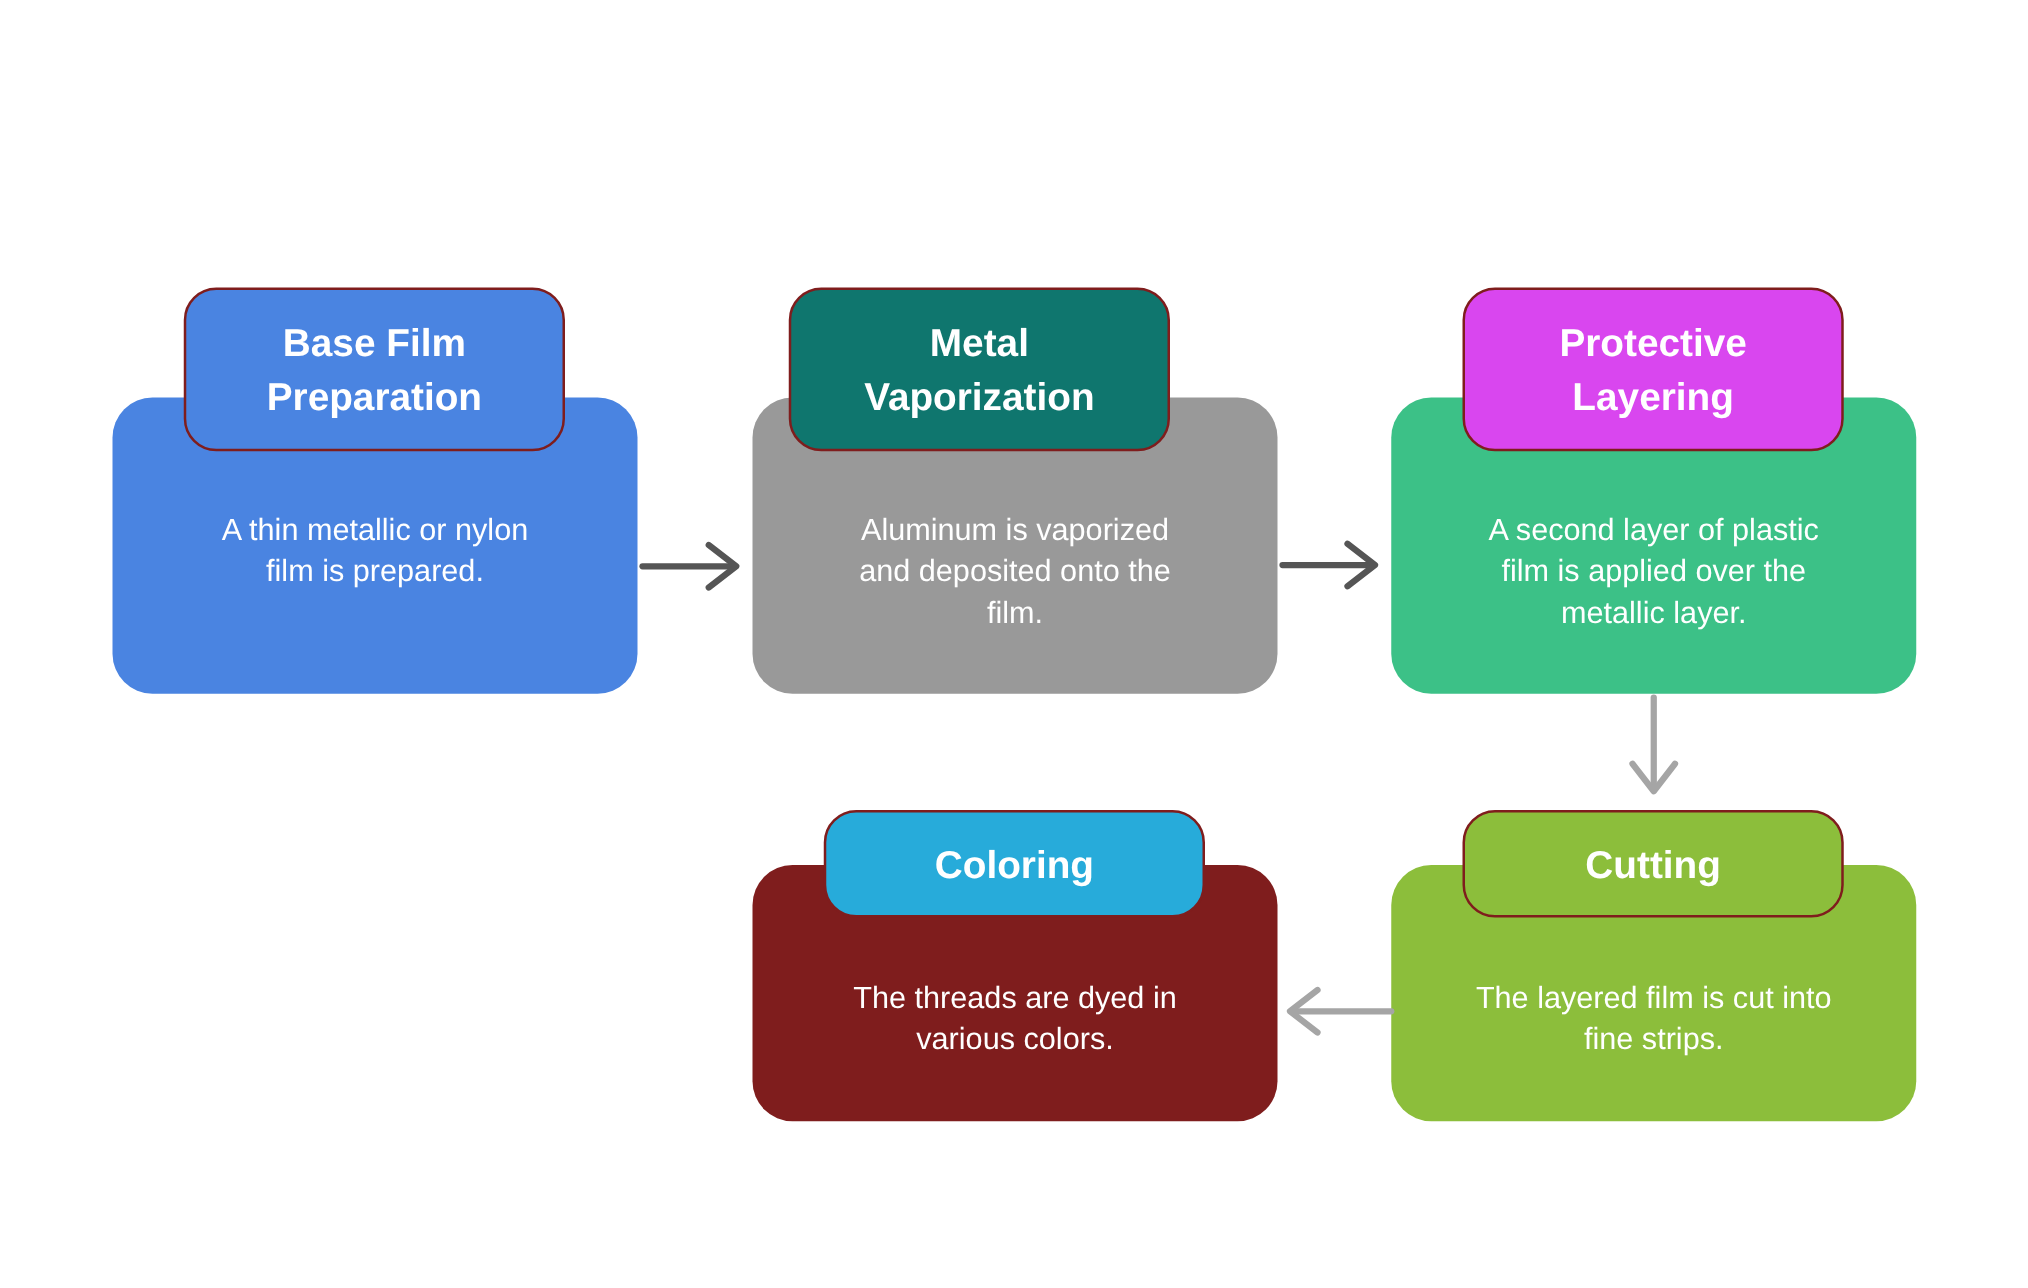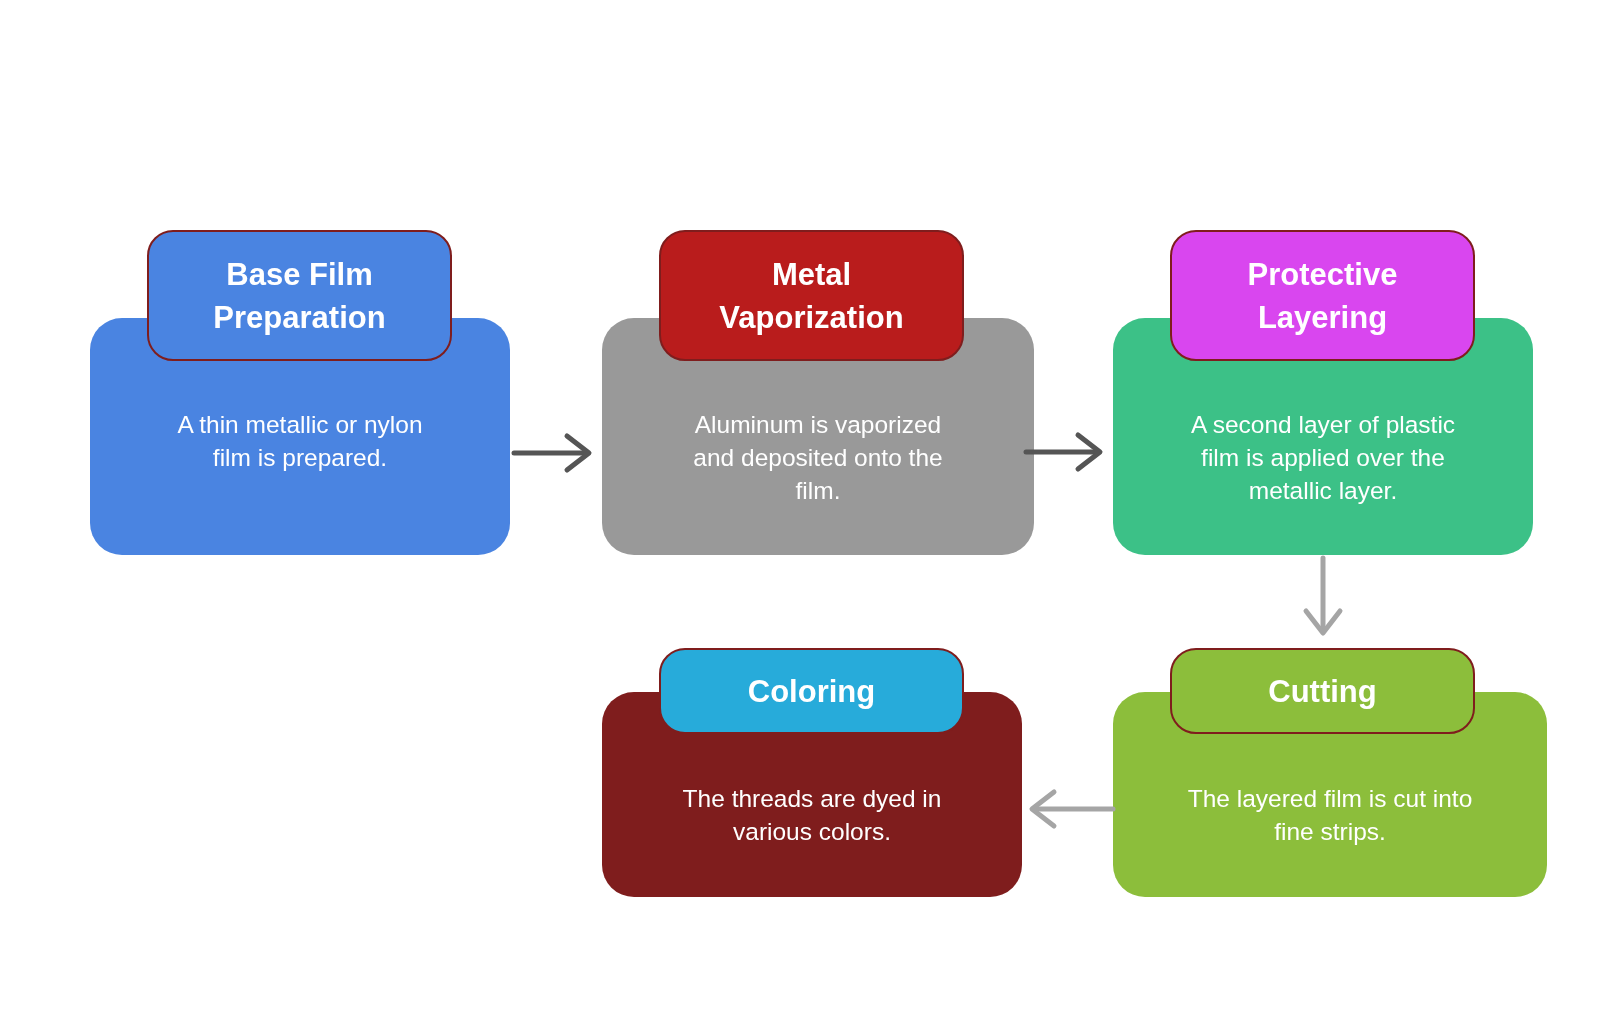--- a/index.html
+++ b/index.html
@@ -85,45 +85,45 @@
       <div class="node-desc">A thin metallic or nylon
 film is prepared.</div>
     </div>
     <div class="node-header h-two" style="left: 147px; top: 230px; background-color: rgb(74, 132, 225);">
       <span>Base Film
 Preparation</span>
     </div>
   </div>
 
   <div>
-    <div class="node-body h-top" style="left: 602px; top: 318px; background-color: rgb(153, 153, 153); padding-left: 12px;">
+    <div class="node-body h-top" style="left: 602px; top: 318px; background-color: rgb(153, 153, 153);">
       <div class="node-desc">Aluminum is vaporized
 and deposited onto the
 film.</div>
     </div>
-    <div class="node-header h-two" style="left: 659px; top: 230px; background-color: #b91c1c;">
+    <div class="node-header h-two" style="left: 631px; top: 230px; background-color: #0f766e;">
       <span>Metal
 Vaporization</span>
     </div>
   </div>
 
   <div>
     <div class="node-body h-top" style="left: 1113px; top: 318px; background-color: rgb(60, 193, 135);">
       <div class="node-desc">A second layer of plastic
 film is applied over the
 metallic layer.</div>
     </div>
     <div class="node-header h-two" style="left: 1170px; top: 230px; background-color: #d946ef;">
       <span>Protective
 Layering</span>
     </div>
   </div>
 
   <div>
-    <div class="node-body h-bottom" style="left: 1113px; top: 692px; background-color: rgb(140, 190, 59); padding-left: 14px;">
+    <div class="node-body h-bottom" style="left: 1113px; top: 692px; background-color: rgb(140, 190, 59);">
       <div class="node-desc">The layered film is cut into
 fine strips.</div>
     </div>
     <div class="node-header h-one" style="left: 1170px; top: 648px; background-color: rgb(140, 190, 59); justify-content: center;">
       <span>Cutting</span>
     </div>
   </div>
 
   <div>
     <div class="node-body h-bottom" style="left: 602px; top: 692px; background-color: #7f1d1d;">

